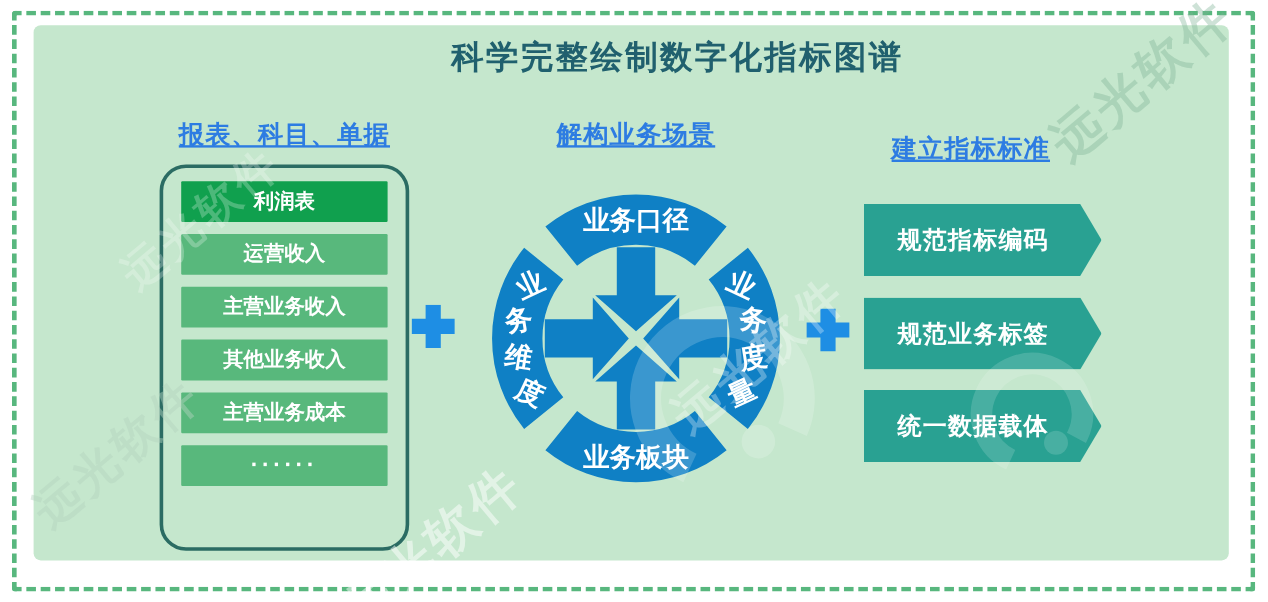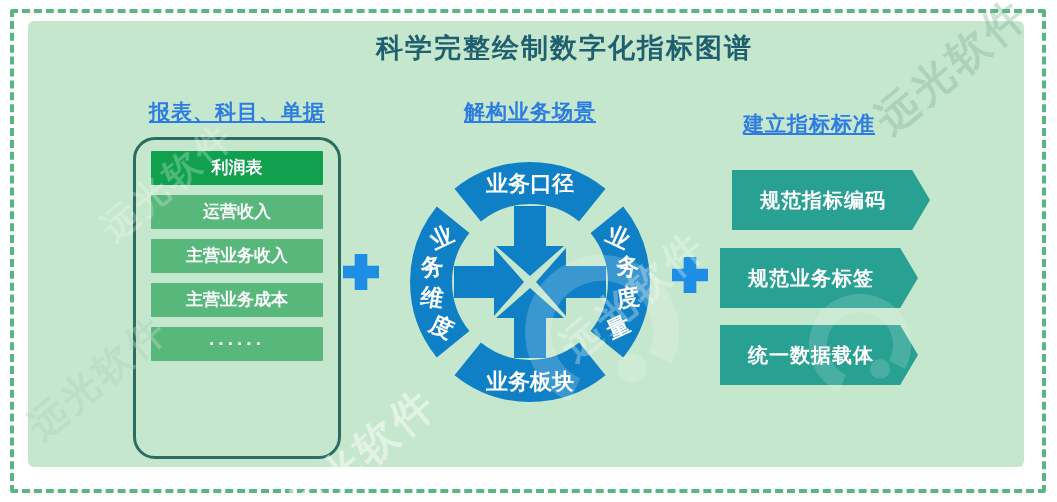--- a/index.html
+++ b/index.html
@@ -32,21 +32,21 @@
   .plus svg{display:block;}
   .plus-left{left:343px;top:254px;}
   .plus-right{left:672px;top:257px;}
 
   .ring-wrap{position:absolute;left:400px;top:152px;width:260px;height:260px;}
 
   .arrow-box{position:absolute;left:720px;width:198px;height:60px;background:#29a192;
     clip-path:polygon(0 0,91% 0,100% 50%,91% 100%,0 100%);
     display:flex;align-items:center;justify-content:center;
     color:#ffffff;font-size:20px;font-weight:bold;letter-spacing:1px;padding-right:16px;box-sizing:border-box;}
-  .arrow-box.b1{top:170px;margin-left:12px;}
+  .arrow-box.b1{top:170px;}
   .arrow-box.b2{top:248px;}
   .arrow-box.b3{top:325px;}
 
   .wm{position:absolute;transform:rotate(-40deg);font-weight:bold;white-space:nowrap;
     pointer-events:none;letter-spacing:4px;}
   .wm1{left:860px;top:38px;font-size:42px;color:rgba(125,180,150,0.38);}
   .wm2{left:545px;top:268px;font-size:40px;color:rgba(255,255,255,0.30);}
   .wm3{left:268px;top:428px;font-size:42px;color:rgba(255,255,255,0.50);}
   .wm4{left:14px;top:352px;font-size:38px;color:rgba(180,210,190,0.45);}
   .wm5{left:88px;top:158px;font-size:36px;color:rgba(255,255,255,0.25);}
@@ -63,20 +63,21 @@
   <div class="title">科学完整绘制数字化指标图谱</div>
 
   <div class="col-header left">报表、科目、单据</div>
   <div class="col-header center">解构业务场景</div>
   <div class="col-header right">建立指标标准</div>
 
   <div class="left-panel">
     <div class="lp-item primary">利润表</div>
     <div class="lp-item">运营收入</div>
     <div class="lp-item">主营业务收入</div>
+    <div class="lp-item">其他业务收入</div>
     <div class="lp-item">主营业务成本</div>
     <div class="lp-item dots">······</div>
   </div>
 
   <div class="plus plus-left">
     <svg width="36" height="36" viewBox="0 0 37 37" aria-hidden="true">
       <path d="M25 0 H12 V12 H0 V25 H12 V37 H25 V25 H37 V12 H25 Z" fill="#1e8ee4"></path>
     </svg>
   </div>
   <div class="plus plus-right">

